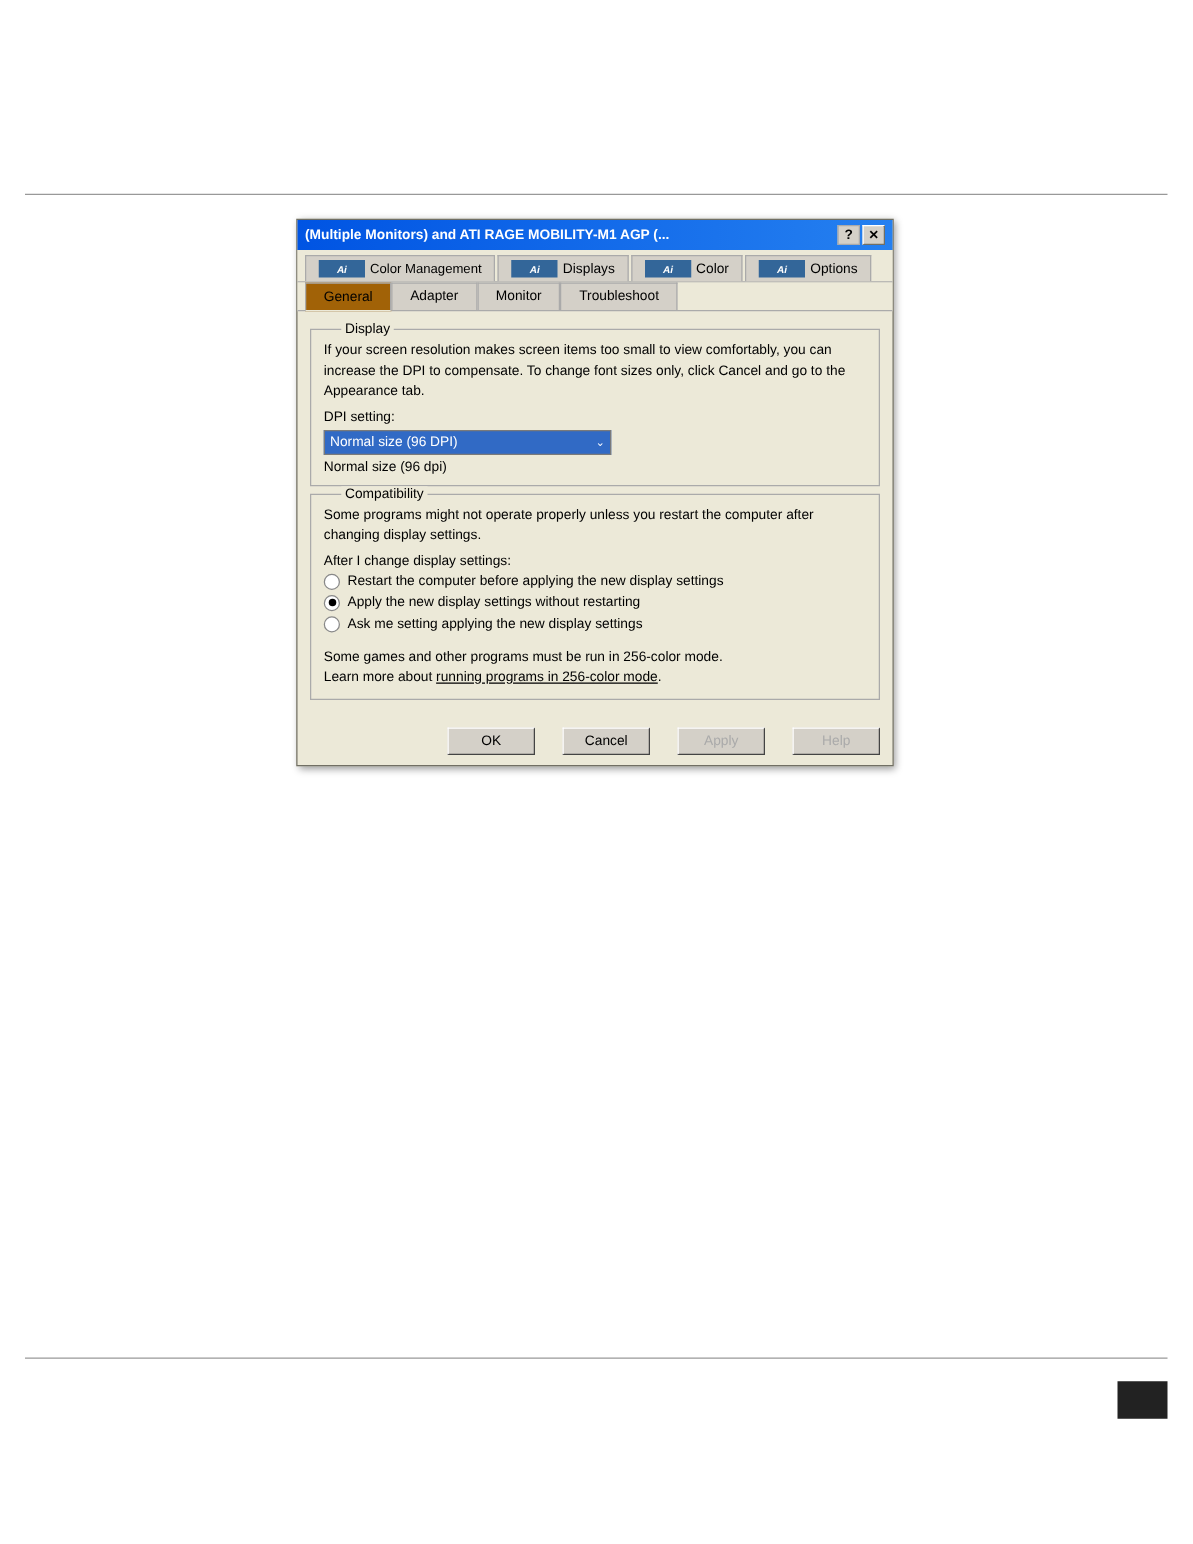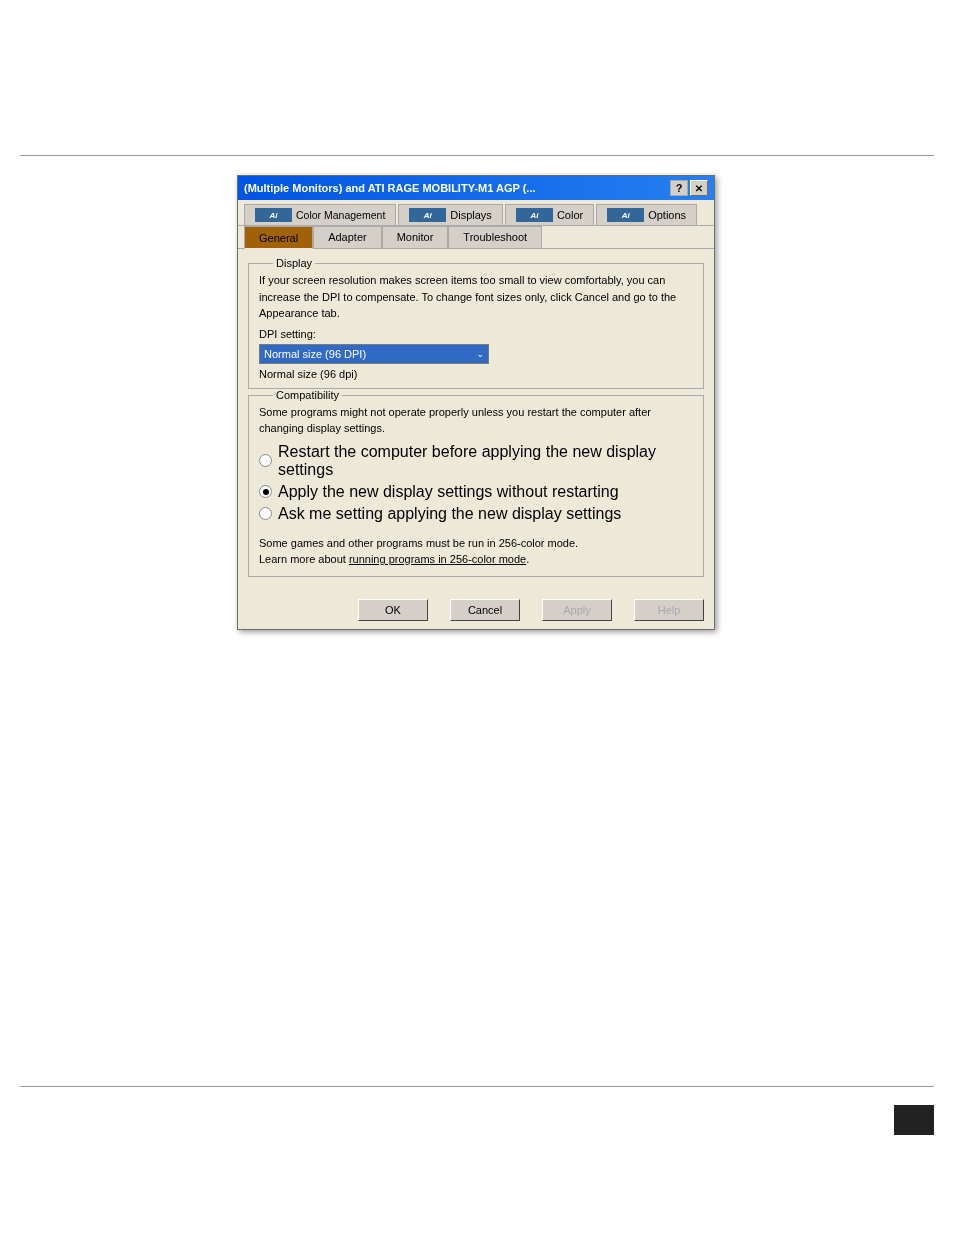--- a/index.html
+++ b/index.html
@@ -247,21 +247,21 @@
     .radio-group-label {
       font-size: 11px;
       margin-bottom: 4px;
     }
 
     .radio-item {
       display: flex;
       align-items: center;
       gap: 6px;
       margin-bottom: 4px;
-      font-size: 16px;
+      font-size: 11px;
     }
 
     .radio-circle {
       width: 13px;
       height: 13px;
       border-radius: 50%;
       border: 1px solid #888;
       background: #fff;
       display: flex;
       align-items: center;
@@ -381,20 +381,21 @@
         <div class="dpi-select">
           <span>Normal size (96 DPI)</span>
           <span class="dpi-select-chevron">⌄</span>
         </div>
         <div class="dpi-current">Normal size (96 dpi)</div>
       </div>
 
       <div class="group-box">
         <span class="group-label">Compatibility</span>
         <p class="compat-desc">Some programs might not operate properly unless you restart the computer after changing display settings.</p>
+        <div class="radio-group-label">After I change display settings:</div>
 
         <div class="radio-item">
           <div class="radio-circle"></div>
           <span>Restart the computer before applying the new display settings</span>
         </div>
 
         <div class="radio-item">
           <div class="radio-circle checked"></div>
           <span>Apply the new display settings without restarting</span>
         </div>

